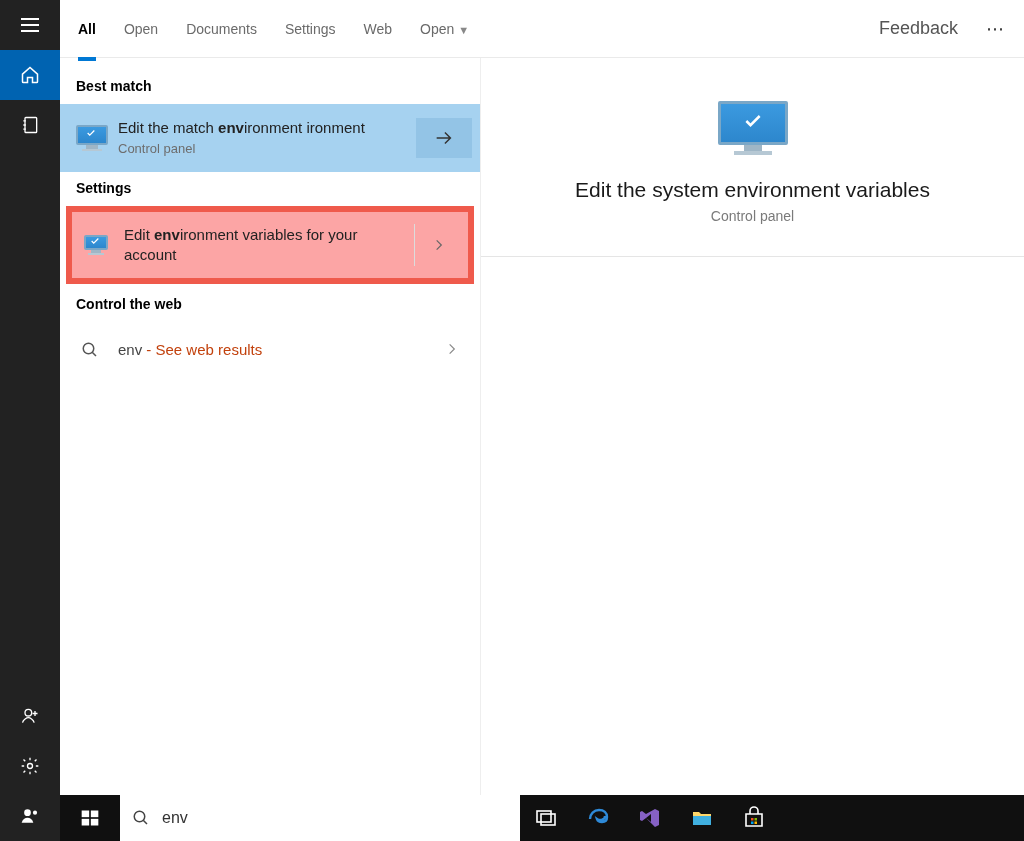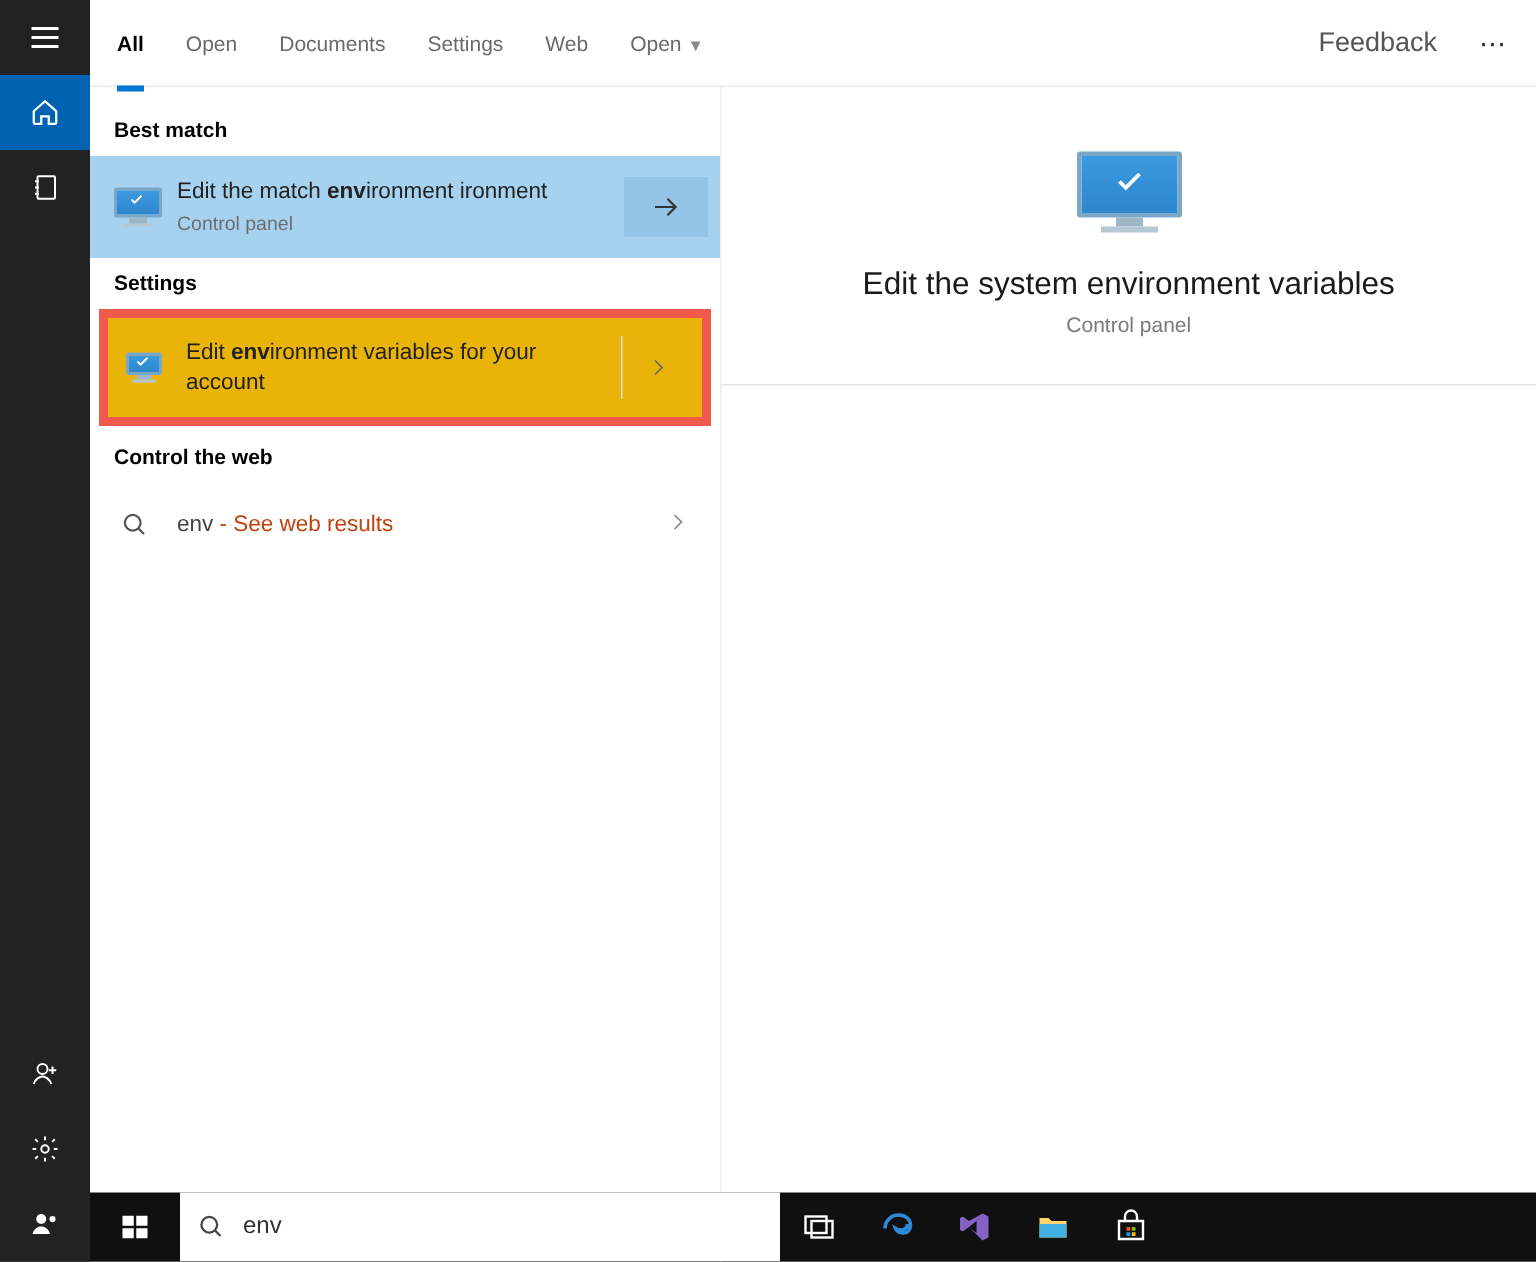--- a/index.html
+++ b/index.html
@@ -52,21 +52,21 @@
 .result-row .arrow { width:40px; text-align:center; color:#636363; font-size:20px; }
 
 .best-row { background:#A6D2F0; }
 .best-row .arrow-box {
   width:56px; align-self:stretch; display:flex; align-items:center; justify-content:center;
   background:#93C4E6; color:#333;
 }
 
 
 .hl-wrap {
-  margin: 0 6px 4px 6px; border:6px solid #EF5A4C; background:#eab308;
+  margin: 0 6px 4px 6px; border:6px solid #EF5A4C; background:#fca5a5;
 }
 .hl-wrap .result-row { padding:12px 6px 12px 10px; }
 .hl-wrap .arrow { border-left:1px solid #dcdcdc; height:42px; display:flex; align-items:center; justify-content:center; width:48px; }
 
 .web-row .text { color:#444; }
 .web-row .muted { color:#c2410c; }
 
 
 .pv-head { display:flex; flex-direction:column; align-items:center; padding:36px 20px 22px; }
 .pv-icon { width:90px; height:70px; display:flex; align-items:center; justify-content:center; margin-bottom:14px; }

